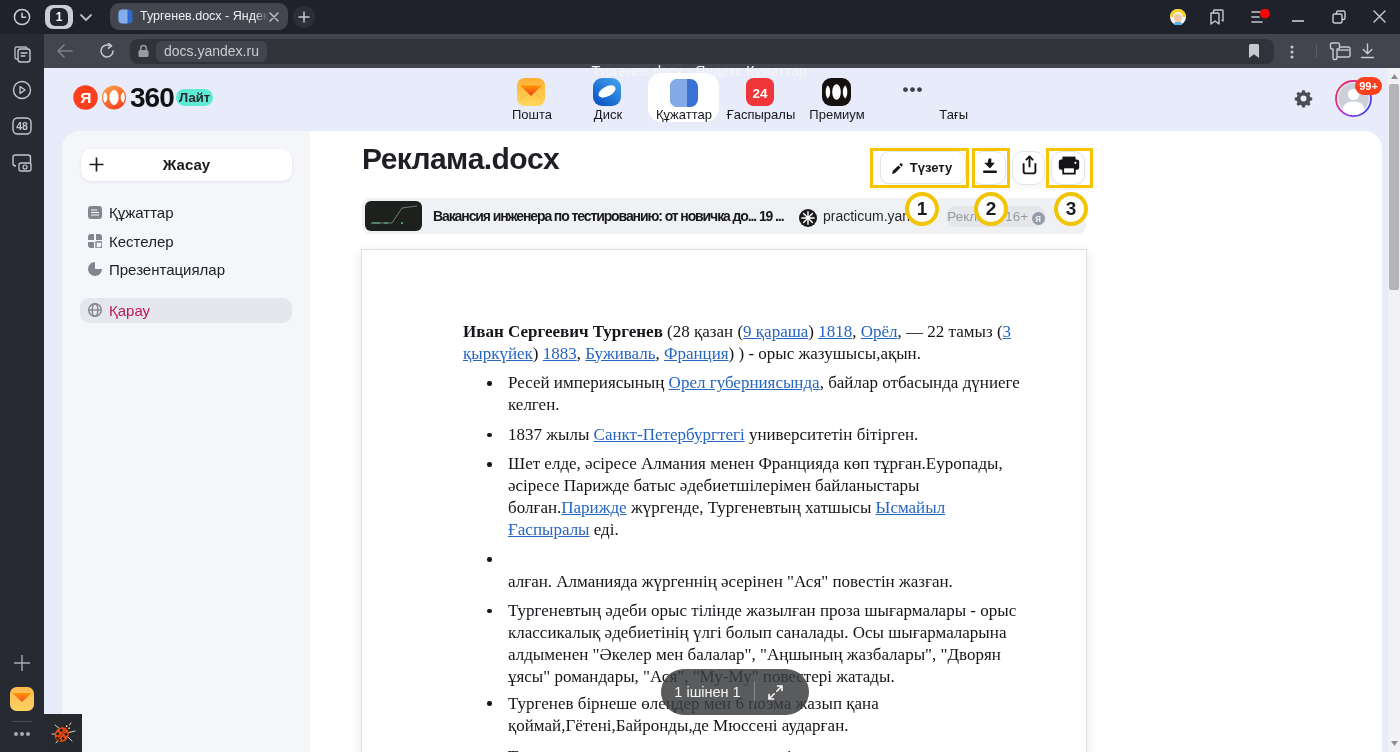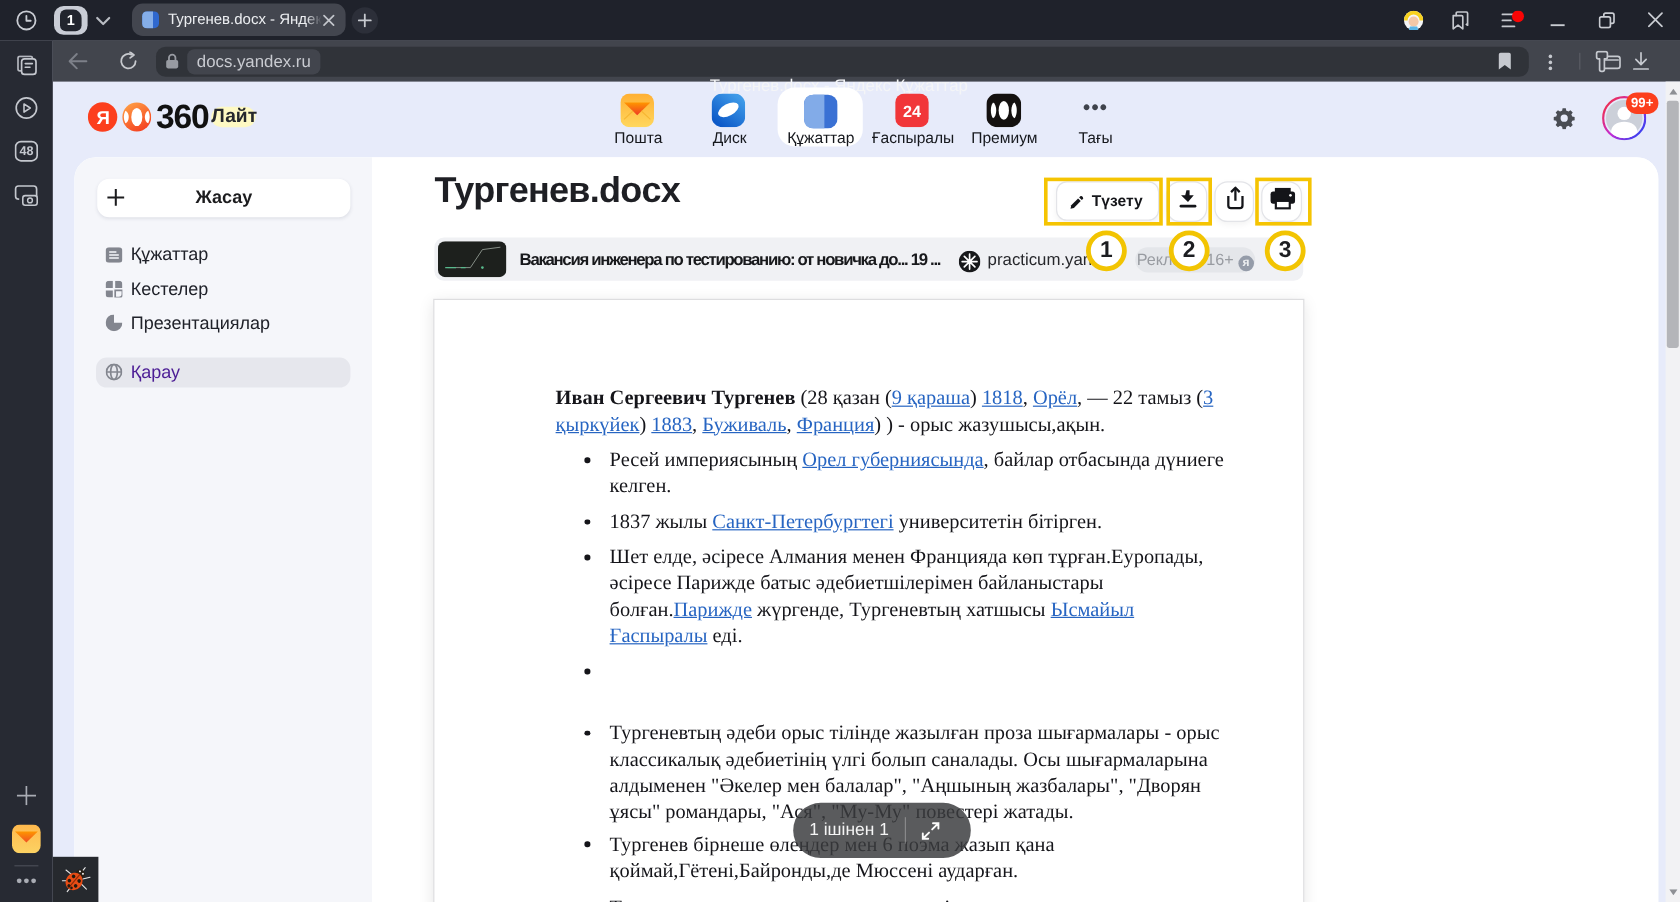--- a/index.html
+++ b/index.html
@@ -190,21 +190,21 @@
       </linearGradient>
     </defs>
     <circle cx="12.5" cy="12.5" r="12.25" fill="#fc3f1d"></circle>
     <text x="12.9" y="18.3" text-anchor="middle" font-size="15.5" font-weight="700" fill="#fff" font-family="Liberation Sans">Я</text>
     <circle cx="41" cy="12.5" r="12" fill="url(#g360)"></circle>
     <ellipse cx="41" cy="12.5" rx="4.6" ry="7.6" fill="#fff"></ellipse>
     <path d="M31.5 7.2 A12 12 0 0 0 31.5 17.8 C33.3 17 34.3 15 34.3 12.5 C34.3 10 33.3 8 31.5 7.2 Z" fill="#fff"></path>
     <path d="M50.5 7.2 A12 12 0 0 1 50.5 17.8 C48.7 17 47.7 15 47.7 12.5 C47.7 10 48.7 8 50.5 7.2 Z" fill="#fff"></path>
   </svg>
   <div class="abs" style="left:86px;top:14px;width:42px;height:32px;line-height:32px;font-size:28px;font-weight:700;color:#111;letter-spacing:-1px;">360</div>
-  <div class="abs" style="left:132px;top:21px;width:37px;height:17px;border-radius:9px;background:#fef9c3;font-size:16px;font-weight:700;color:#26282d;text-align:center;line-height:17px;">Лайт</div>
+  <div class="abs" style="left:132px;top:21px;width:37px;height:17px;border-radius:9px;background:#5eead4;font-size:13px;font-weight:700;color:#26282d;text-align:center;line-height:17px;">Лайт</div>
 
   <div class="abs" style="left:604px;top:4.5px;width:71px;height:49px;border-radius:14px;background:#fff;"></div>
 
   <svg class="abs" style="left:473px;top:10px;" width="28" height="28" viewBox="0 0 28 28">
     <defs>
       <linearGradient id="pbg" x1="0" y1="0" x2="0" y2="1">
           <stop offset="0" stop-color="#ffb033"></stop>
           <stop offset="1" stop-color="#ffd75e"></stop>
         </linearGradient>
       <linearGradient id="pflap" x1="0" y1="0" x2="0" y2="1">
@@ -244,21 +244,21 @@
 
   <svg class="abs" style="left:778px;top:10px;" width="29" height="28" viewBox="0 0 29 28">
     <rect width="29" height="28" rx="9" fill="#14110f"></rect>
     <ellipse cx="14.5" cy="14" rx="4.3" ry="7.8" fill="#fff"></ellipse>
     <path d="M5.5 7.5 C7.2 8.3 8.2 11 8.2 14 C8.2 17 7.2 19.7 5.5 20.5 C4.3 18.8 3.7 16.5 3.7 14 C3.7 11.5 4.3 9.2 5.5 7.5 Z" fill="#fff"></path>
     <path d="M23.5 7.5 C21.8 8.3 20.8 11 20.8 14 C20.8 17 21.8 19.7 23.5 20.5 C24.7 18.8 25.3 16.5 25.3 14 C25.3 11.5 24.7 9.2 23.5 7.5 Z" fill="#fff"></path>
   </svg>
   <div class="abs" style="left:738px;top:39px;width:110px;text-align:center;font-size:13px;color:#16181d;">Премиум</div>
 
   <div class="abs" style="left:855px;top:10px;width:28px;height:28px;text-align:center;font-size:17px;font-weight:700;color:#3f434c;letter-spacing:1px;line-height:24px;">•••</div>
-  <div class="abs" style="left:814px;top:39px;width:110px;text-align:center;font-size:13px;color:#16181d;">Тағы</div>
+  <div class="abs" style="left:814px;top:39px;width:110px;text-align:right;font-size:13px;color:#16181d;">Тағы</div>
 
   <svg class="abs" style="left:1250px;top:21px;" width="19" height="19" viewBox="0 0 24 24">
     <path fill="#4a4d54" d="M10.3 1.5 h3.4 l0.5 2.6 a8 8 0 0 1 2.2 0.9 l2.2-1.5 2.4 2.4 -1.5 2.2 a8 8 0 0 1 0.9 2.2 l2.6 0.5 v3.4 l-2.6 0.5 a8 8 0 0 1-0.9 2.2 l1.5 2.2 -2.4 2.4 -2.2-1.5 a8 8 0 0 1-2.2 0.9 l-0.5 2.6 h-3.4 l-0.5-2.6 a8 8 0 0 1-2.2-0.9 l-2.2 1.5 -2.4-2.4 1.5-2.2 a8 8 0 0 1-0.9-2.2 l-2.6-0.5 v-3.4 l2.6-0.5 a8 8 0 0 1 0.9-2.2 l-1.5-2.2 2.4-2.4 2.2 1.5 a8 8 0 0 1 2.2-0.9 Z M12 8.2 a3.8 3.8 0 1 0 0 7.6 a3.8 3.8 0 0 0 0-7.6 Z"></path>
   </svg>
 
   <svg class="abs" style="left:1291px;top:12px;" width="37" height="37" viewBox="0 0 37 37">
     <defs>
       <linearGradient id="ring" x1="0" y1="0.1" x2="1" y2="0.9">
         <stop offset="0" stop-color="#f5303c"></stop>
           <stop offset="0.5" stop-color="#c32bd5"></stop>
@@ -301,26 +301,26 @@
     <svg class="abs" style="left:26px;top:131px;" width="14" height="14" viewBox="0 0 14 14">
       <path d="M7 7 L7 0 A7 7 0 1 0 14 7 Z" fill="#83868f"></path>
     </svg>
     <div class="abs" style="left:47px;top:130px;font-size:15px;color:#20222a;">Презентациялар</div>
 
     <svg class="abs" style="left:26px;top:172px;" width="14" height="14" viewBox="0 0 14 14">
       <circle cx="7" cy="7" r="6.3" fill="none" stroke="#83868f" stroke-width="1.4"></circle>
       <ellipse cx="7" cy="7" rx="2.8" ry="6.3" fill="none" stroke="#83868f" stroke-width="1.4"></ellipse>
       <path d="M0.7 7 H13.3" stroke="#83868f" stroke-width="1.4"></path>
     </svg>
-    <div class="abs" style="left:47px;top:171px;font-size:15px;color:#4c1d95;">Қарау</div>
+    <div class="abs" style="left:47px;top:171px;font-size:15px;color:#be185d;">Қарау</div>
   </div>
 
   <div class="abs" style="left:248px;top:0;width:1072px;height:621px;background:#fff;">
 
-    <div class="abs" style="left:52px;top:11px;font-size:30px;font-weight:700;color:#1e1f24;letter-spacing:-0.6px;">Тургенев.docx</div>
+    <div class="abs" style="left:52px;top:11px;font-size:30px;font-weight:700;color:#1e1f24;letter-spacing:-0.6px;">Рекламa.docx</div>
 
     <div class="abs" style="left:569.5px;top:20px;width:86px;height:33px;border-radius:9px;background:#fff;border:1px solid #e3e4e8;box-shadow:0 2px 5px rgba(0,0,0,0.05);">
       <svg class="abs" style="left:10px;top:10px;" width="13" height="13" viewBox="0 0 13 13">
         <path d="M1.7 9.1 L7.4 3.4 L9.6 5.6 L3.9 11.3 L1.1 11.9 Z" fill="#141519"></path>
         <path d="M8.3 2.5 L9.2 1.6 Q9.9 0.9 10.7 1.6 L11.4 2.3 Q12.1 3.1 11.4 3.8 L10.5 4.7 Z" fill="#141519"></path>
       </svg>
       <div class="abs" style="left:28.5px;top:0;width:44px;height:33px;line-height:32px;font-size:13px;font-weight:700;color:#15161a;text-align:center;">Түзету</div>
     </div>
     <div class="abs" style="left:662px;top:20px;width:34px;height:34px;border-radius:11px;background:#fff;border:1px solid #e3e4e8;box-shadow:0 2px 5px rgba(0,0,0,0.05);">
       <svg class="abs" style="left:0px;top:0px;" width="34" height="34" viewBox="0 0 34 34">
@@ -388,20 +388,21 @@
   <div class="bu" style="left:487px;top:432.5px;"></div>
   <div class="dl" style="left:508px;top:423.7px;">1837 жылы <a>Санкт-Петербургтегі</a> университетін бітірген.</div>
 
   <div class="bu" style="left:487px;top:462.1px;"></div>
   <div class="dl" style="left:508px;top:453.3px;">Шет елде, әсіресе Алмания менен Францияда көп тұрған.Еуропады,</div>
   <div class="dl" style="left:508px;top:475.2px;">әсіресе Парижде батыс әдебиетшілерімен байланыстары</div>
   <div class="dl" style="left:508px;top:497.1px;">болған.<a>Парижде</a> жүргенде, Тургеневтың хатшысы <a>Ысмайыл </a></div>
   <div class="dl" style="left:508px;top:519px;"><a>Ғаспыралы</a> еді.</div>
 
   <div class="bu" style="left:487px;top:557.4px;"></div>
+  <div class="dl" style="left:508px;top:570.5px;">алған. Алманияда жүргеннің әсерінен "Ася" повестін жазған.</div>
 
   <div class="bu" style="left:487px;top:608.9px;"></div>
   <div class="dl" style="left:508px;top:600.1px;">Тургеневтың әдеби орыс тілінде жазылған проза шығармалары - орыс</div>
   <div class="dl" style="left:508px;top:622px;">классикалық әдебиетінің үлгі болып саналады. Осы шығармаларына</div>
   <div class="dl" style="left:508px;top:643.9px;">алдыменен "Әкелер мен балалар", "Аңшының жазбалары", "Дворян</div>
   <div class="dl" style="left:508px;top:665.8px;">ұясы" романдары, "Ася", "Му-Му" повестері жатады.</div>
 
   <div class="bu" style="left:487px;top:701.3px;"></div>
   <div class="dl" style="left:508px;top:692.5px;">Тургенев бірнеше өлеңдер мен 6 поэма жазып қана</div>
   <div class="dl" style="left:508px;top:714.5px;">қоймай,Гётені,Байронды,де Мюссені аударған.</div>

